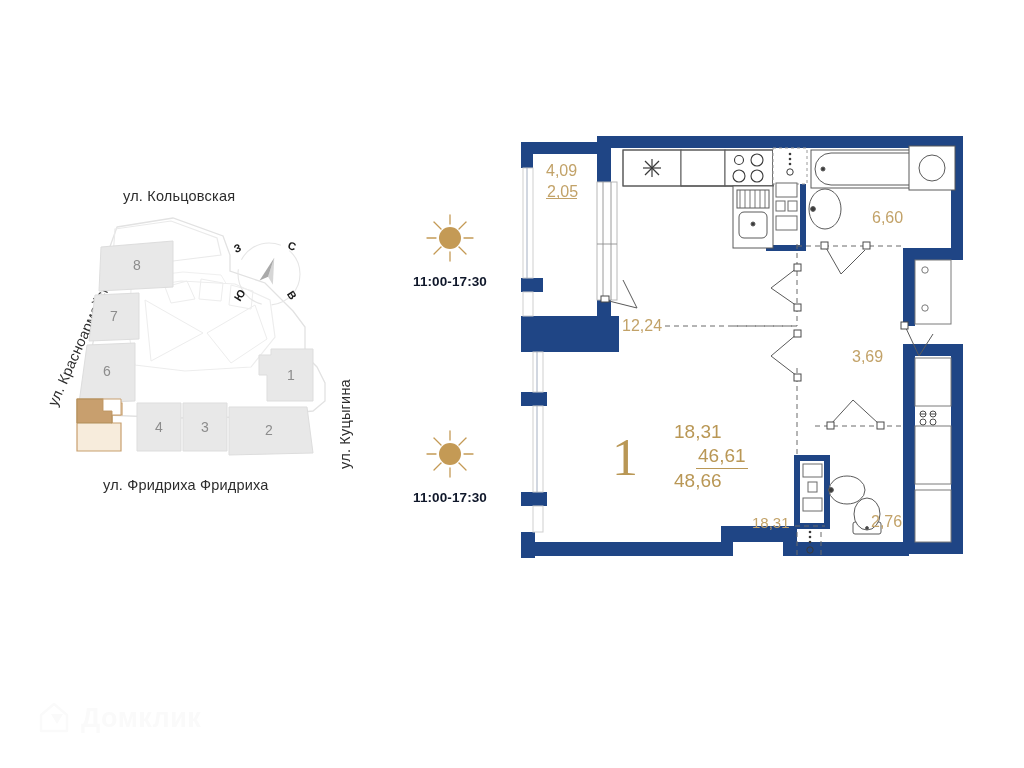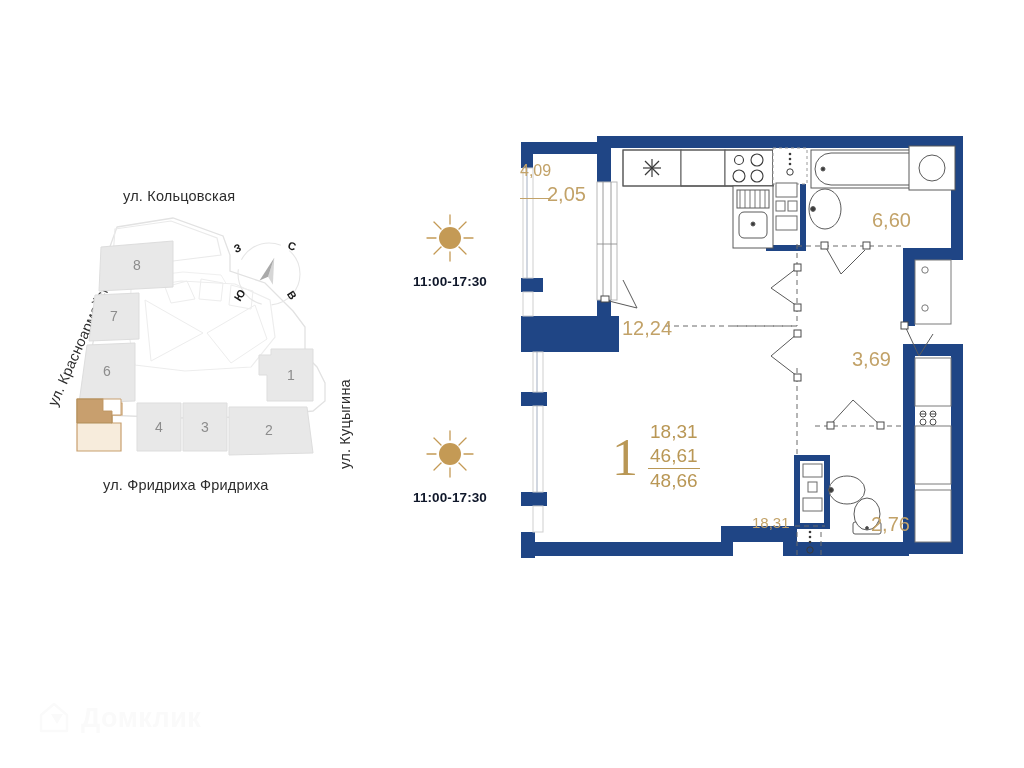--- a/index.html
+++ b/index.html
@@ -44,41 +44,41 @@
   #sun-badge-1{left:390px;top:212px;}
   #sun-badge-2{left:390px;top:428px;}
   .sun-time{
     margin-top:6px;font-size:13.5px;font-weight:700;color:#0f172a;
     letter-spacing:.1px;
   }
 
   
   #floorplan{position:absolute;left:505px;top:128px;}
   .area-txt{
-    position:absolute;color:#c2a268;font-size:20px;white-space:nowrap;
+    position:absolute;color:#c2a268;font-size:16px;white-space:nowrap;
   }
   .area-txt.small{font-size:15px;}
-  #bal-area-1{left:520px;top:162px;font-size:16px;color:#c2a268;
+  #bal-area-1{left:546px;top:162px;font-size:16px;color:#c2a268;
     border-bottom:1.3px solid #c2a268;padding-bottom:18px;}
   #bal-area-2{left:547px;top:183px;}
   #area-1224{left:622px;top:317px;}
   #area-560{left:872px;top:209px;}
   #area-770{left:852px;top:348px;}
   #area-276{left:871px;top:513px;}
   #area-1831-bot{left:752px;top:514px;}
 
   
   #room-summary{position:absolute;left:612px;top:420px;
     display:flex;align-items:center;color:#b99755;}
   #rooms-count{font-size:52px;line-height:1;color:#b99755;
     font-family:"Liberation Serif",serif;font-weight:400;margin-right:10px;
     position:relative;top:2px;}
   .sum-stack{display:flex;flex-direction:column;align-items:center;}
   .sum-line{font-size:19px;line-height:1.24;color:#b99755;}
-  #sum-mid{border-bottom:1.4px solid #b99755;padding:0 2px 1px 2px;}
+  #sum-mid{border-bottom:1.4px solid #b99755;padding:0 2px 1px 2px;margin-left:48px;}
 
   
   #watermark{position:absolute;left:36px;top:700px;display:flex;
     align-items:center;opacity:1;}
   #watermark-text{font-size:27px;font-weight:700;color:#fafafa;
     letter-spacing:.5px;margin-left:9px;}
 </style>
 </head>
 <body>
 

